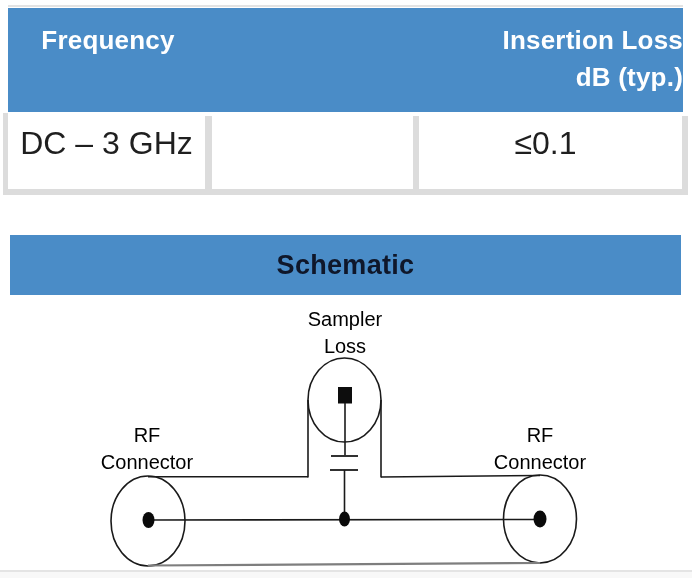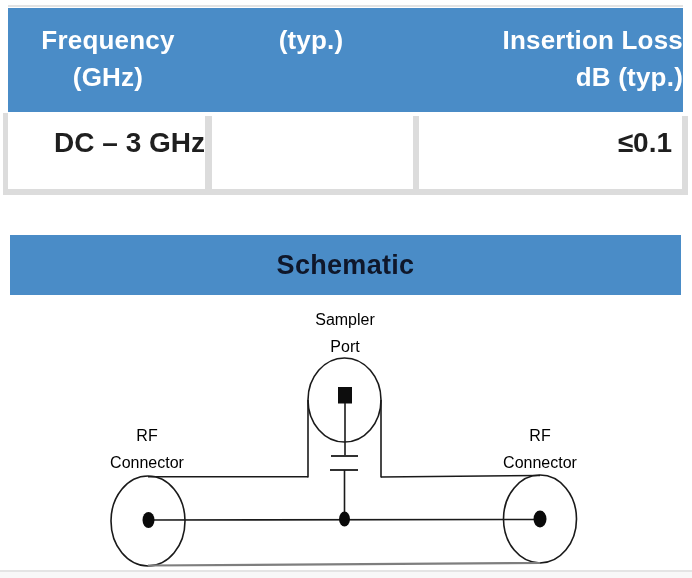--- a/index.html
+++ b/index.html
@@ -28,63 +28,61 @@
 
   .spec-row { left: 3px; top: 112px; width: 685px; height: 83px; background: #ffffff; }
   .spec-row .gray { position: absolute; background: #dcdcdc; }
   .g-left   { left: 0;     top: 1px;  width: 5px;   height: 82px; }
   .g-right  { left: 679px; top: 4px;  width: 6px;   height: 79px; }
   .g-bottom { left: 0;     top: 77px; width: 685px; height: 6px; }
   .g-sep1   { left: 202px; top: 4px;  width: 7px;   height: 73px; }
   .g-sep2   { left: 410px; top: 4px;  width: 6px;   height: 73px; }
   .spec-row .dcell {
     position: absolute; top: 0; height: 77px; box-sizing: border-box;
-    padding-top: 13px; font-size: 28px; line-height: 36px;
-    color: #1f1f1f; text-align: right; font-weight: bold;
+    padding-top: 13px; font-size: 32px; line-height: 36px;
+    color: #1f1f1f; text-align: center;
   }
   .dcell.c1 { left: 5px;   width: 197px; }
   .dcell.c2 { left: 209px; width: 201px; }
   .dcell.c3 { left: 416px; width: 253px; }
 
   
   .schematic-bar {
     left: 10px; top: 235px; width: 671px; height: 60px;
     background: #4a8cc7; display: flex; align-items: center; justify-content: center;
   }
   .schematic-bar .title {
     color: #0f172a; font-weight: bold; font-size: 27px; letter-spacing: 0.3px;
   }
 
   
   .diag-label {
-    text-align: center; font-size: 16px; line-height: 27px; color: #000000;
+    text-align: center; font-size: 20px; line-height: 27px; color: #000000;
   }
   .lbl-sampler { left: 265px; top: 306px; width: 160px; }
   .lbl-rf-left  { left: 67px;  top: 422px; width: 160px; }
   .lbl-rf-right { left: 460px; top: 422px; width: 160px; }
 
   
   .diagram-svg { left: 0; top: 0; width: 692px; height: 578px; }
 
   
   .page-divider { left: 0; top: 570px; width: 692px; height: 2px; background: #e4e4e4; }
   .page-below   { left: 0; top: 572px; width: 692px; height: 6px; background: #f8f8f8; }
 </style>
 </head>
 <body>
 
 <div class="abs table-top-border"></div>
 
 <div class="abs spec-header">
   <div class="hcell c1">
     <div>Frequency</div>
-    <div>(GHz)</div>
   </div>
   <div class="hcell c2">
-    <div>(typ.)</div>
   </div>
   <div class="hcell c3">
     <div>Insertion Loss</div>
     <div>dB (typ.)</div>
   </div>
 </div>
 
 <div class="abs spec-row">
   <div class="gray g-left"></div>
   <div class="gray g-right"></div>
@@ -119,21 +117,21 @@
   <line x1="330" y1="470" x2="358" y2="470" stroke="#1a1a1a" stroke-width="1.8"></line>
   <line x1="344.5" y1="470" x2="344.5" y2="519" stroke="#1a1a1a" stroke-width="1.6"></line>
 
   <ellipse cx="148.5" cy="520" rx="6" ry="8" fill="#0a0a0a"></ellipse>
   <ellipse cx="344.5" cy="519" rx="5.5" ry="7.5" fill="#0a0a0a"></ellipse>
   <ellipse cx="540" cy="519" rx="6.5" ry="8.5" fill="#0a0a0a"></ellipse>
 </svg>
 
 <div class="abs diag-label lbl-sampler">
   <div>Sampler</div>
-  <div>Port</div>
+  <div>Loss</div>
 </div>
 <div class="abs diag-label lbl-rf-left">
   <div>RF</div>
   <div>Connector</div>
 </div>
 <div class="abs diag-label lbl-rf-right">
   <div>RF</div>
   <div>Connector</div>
 </div>
 

